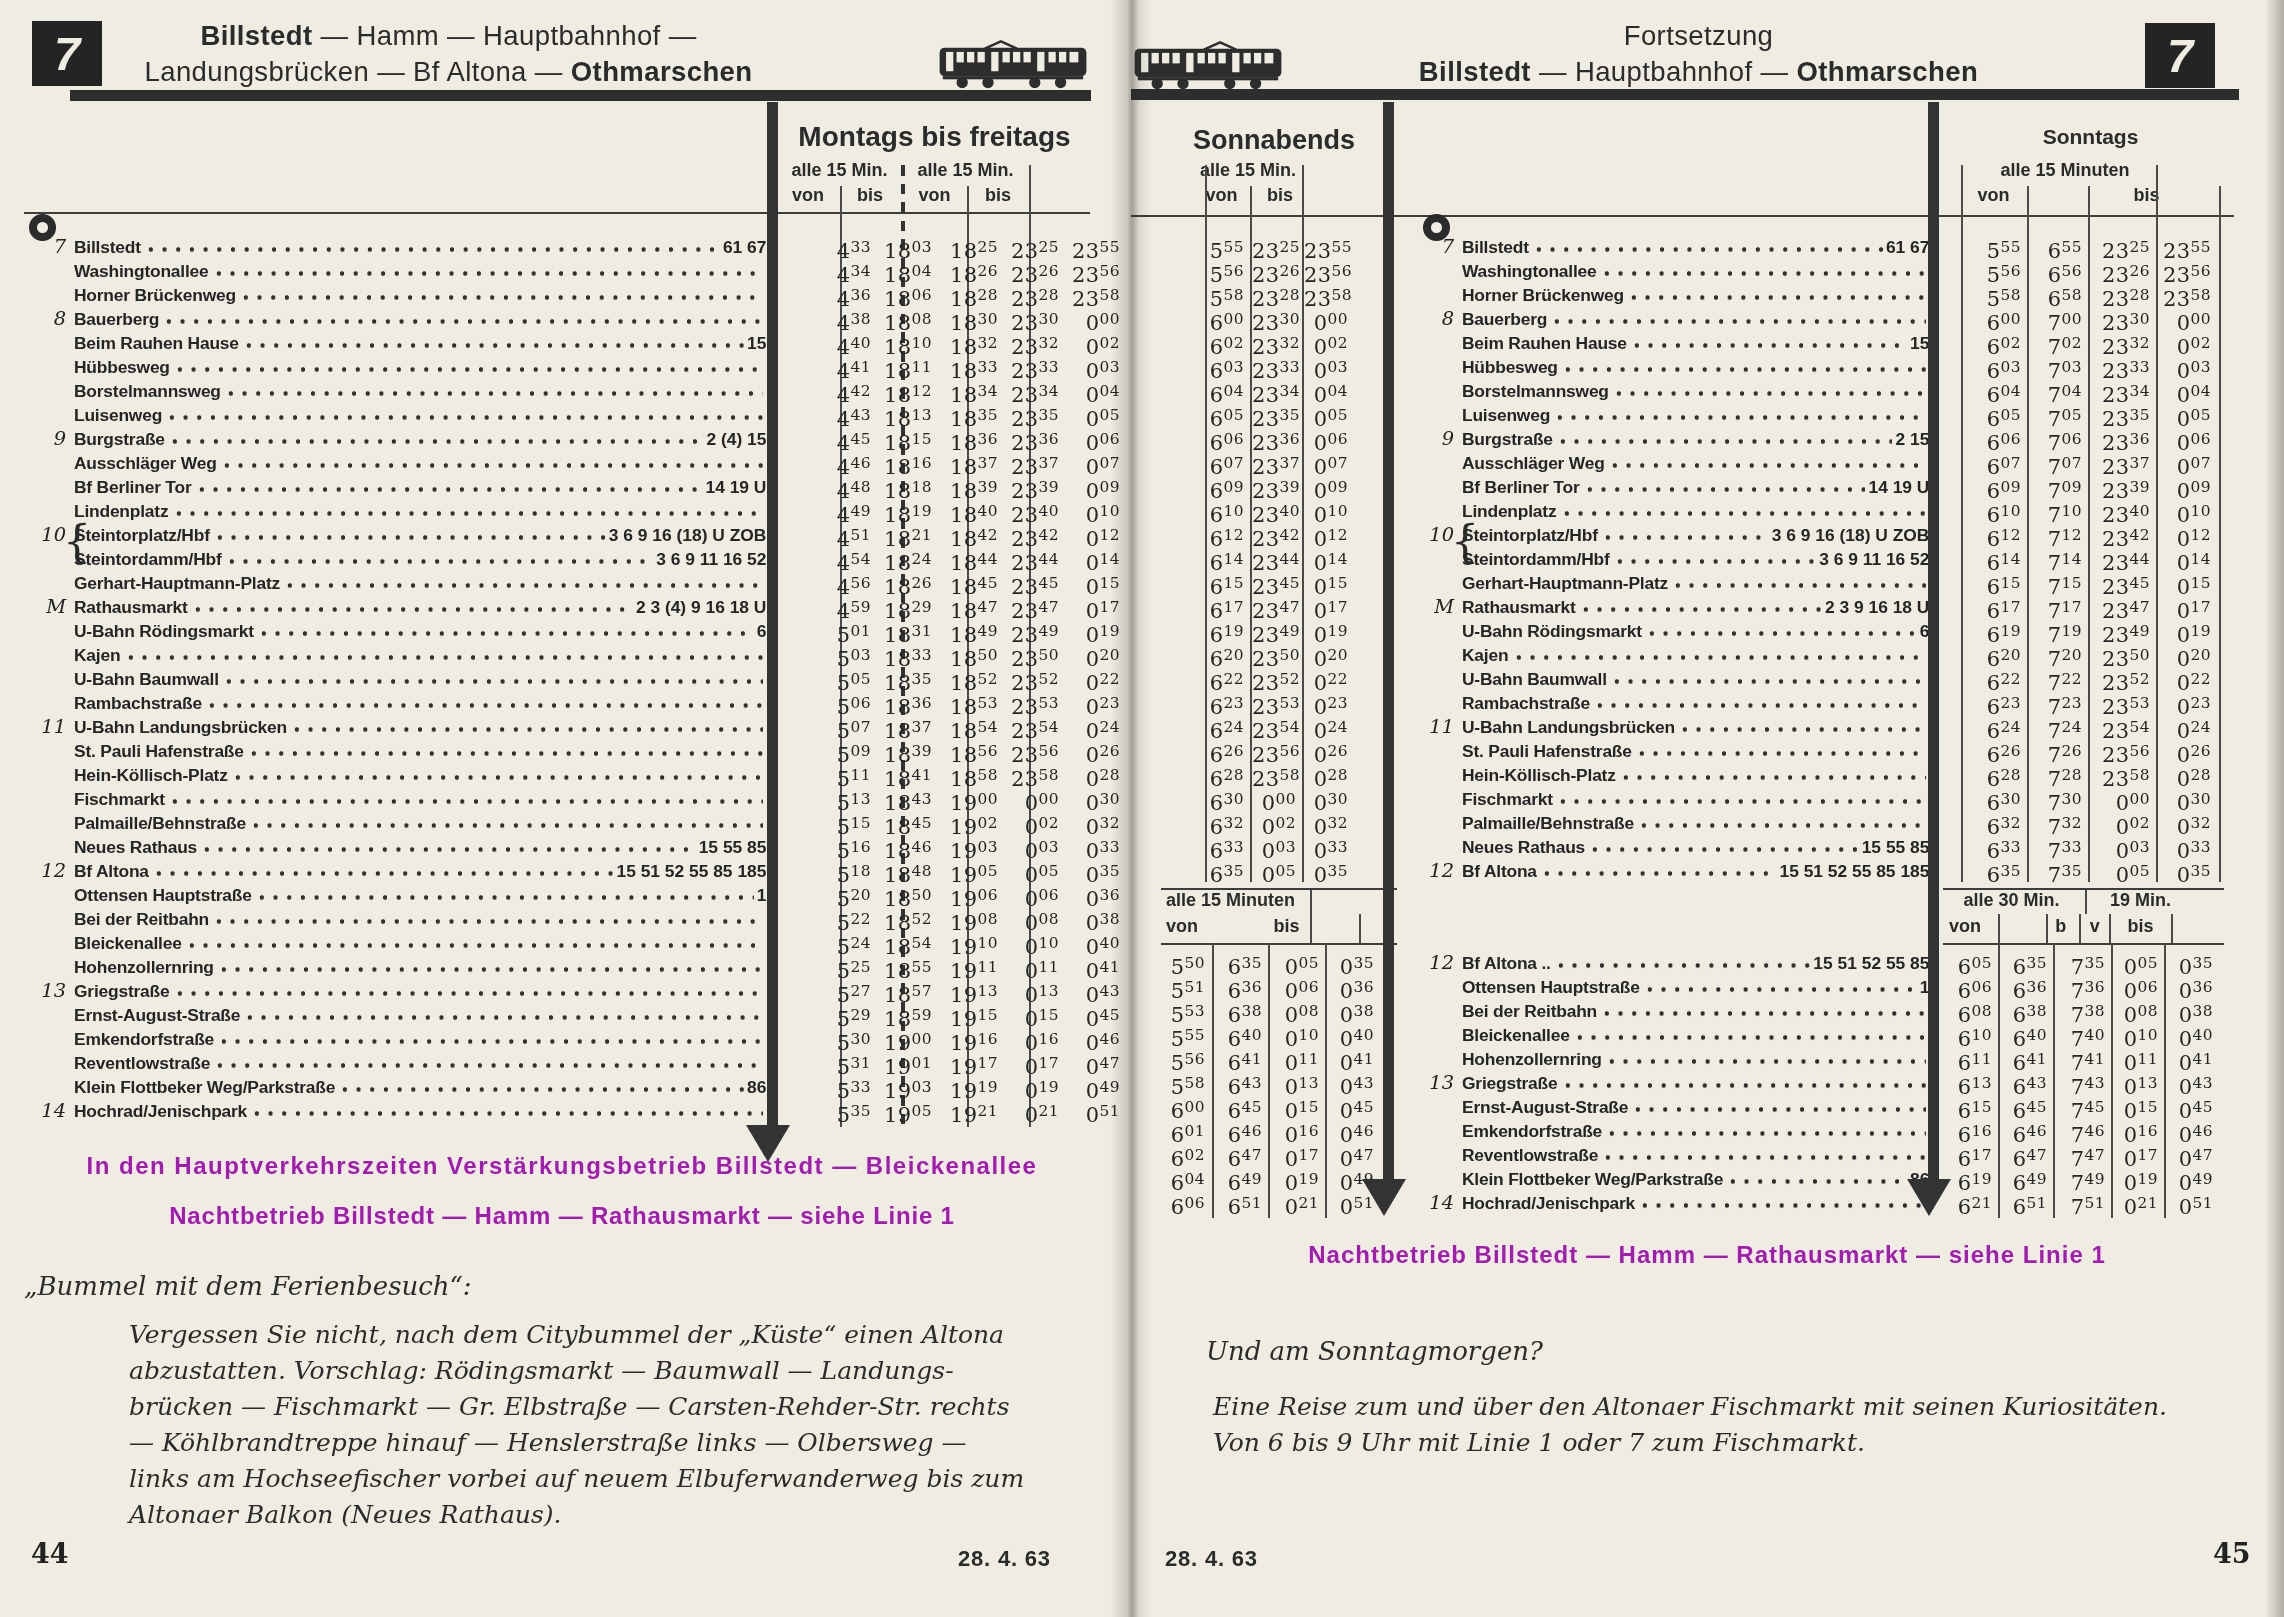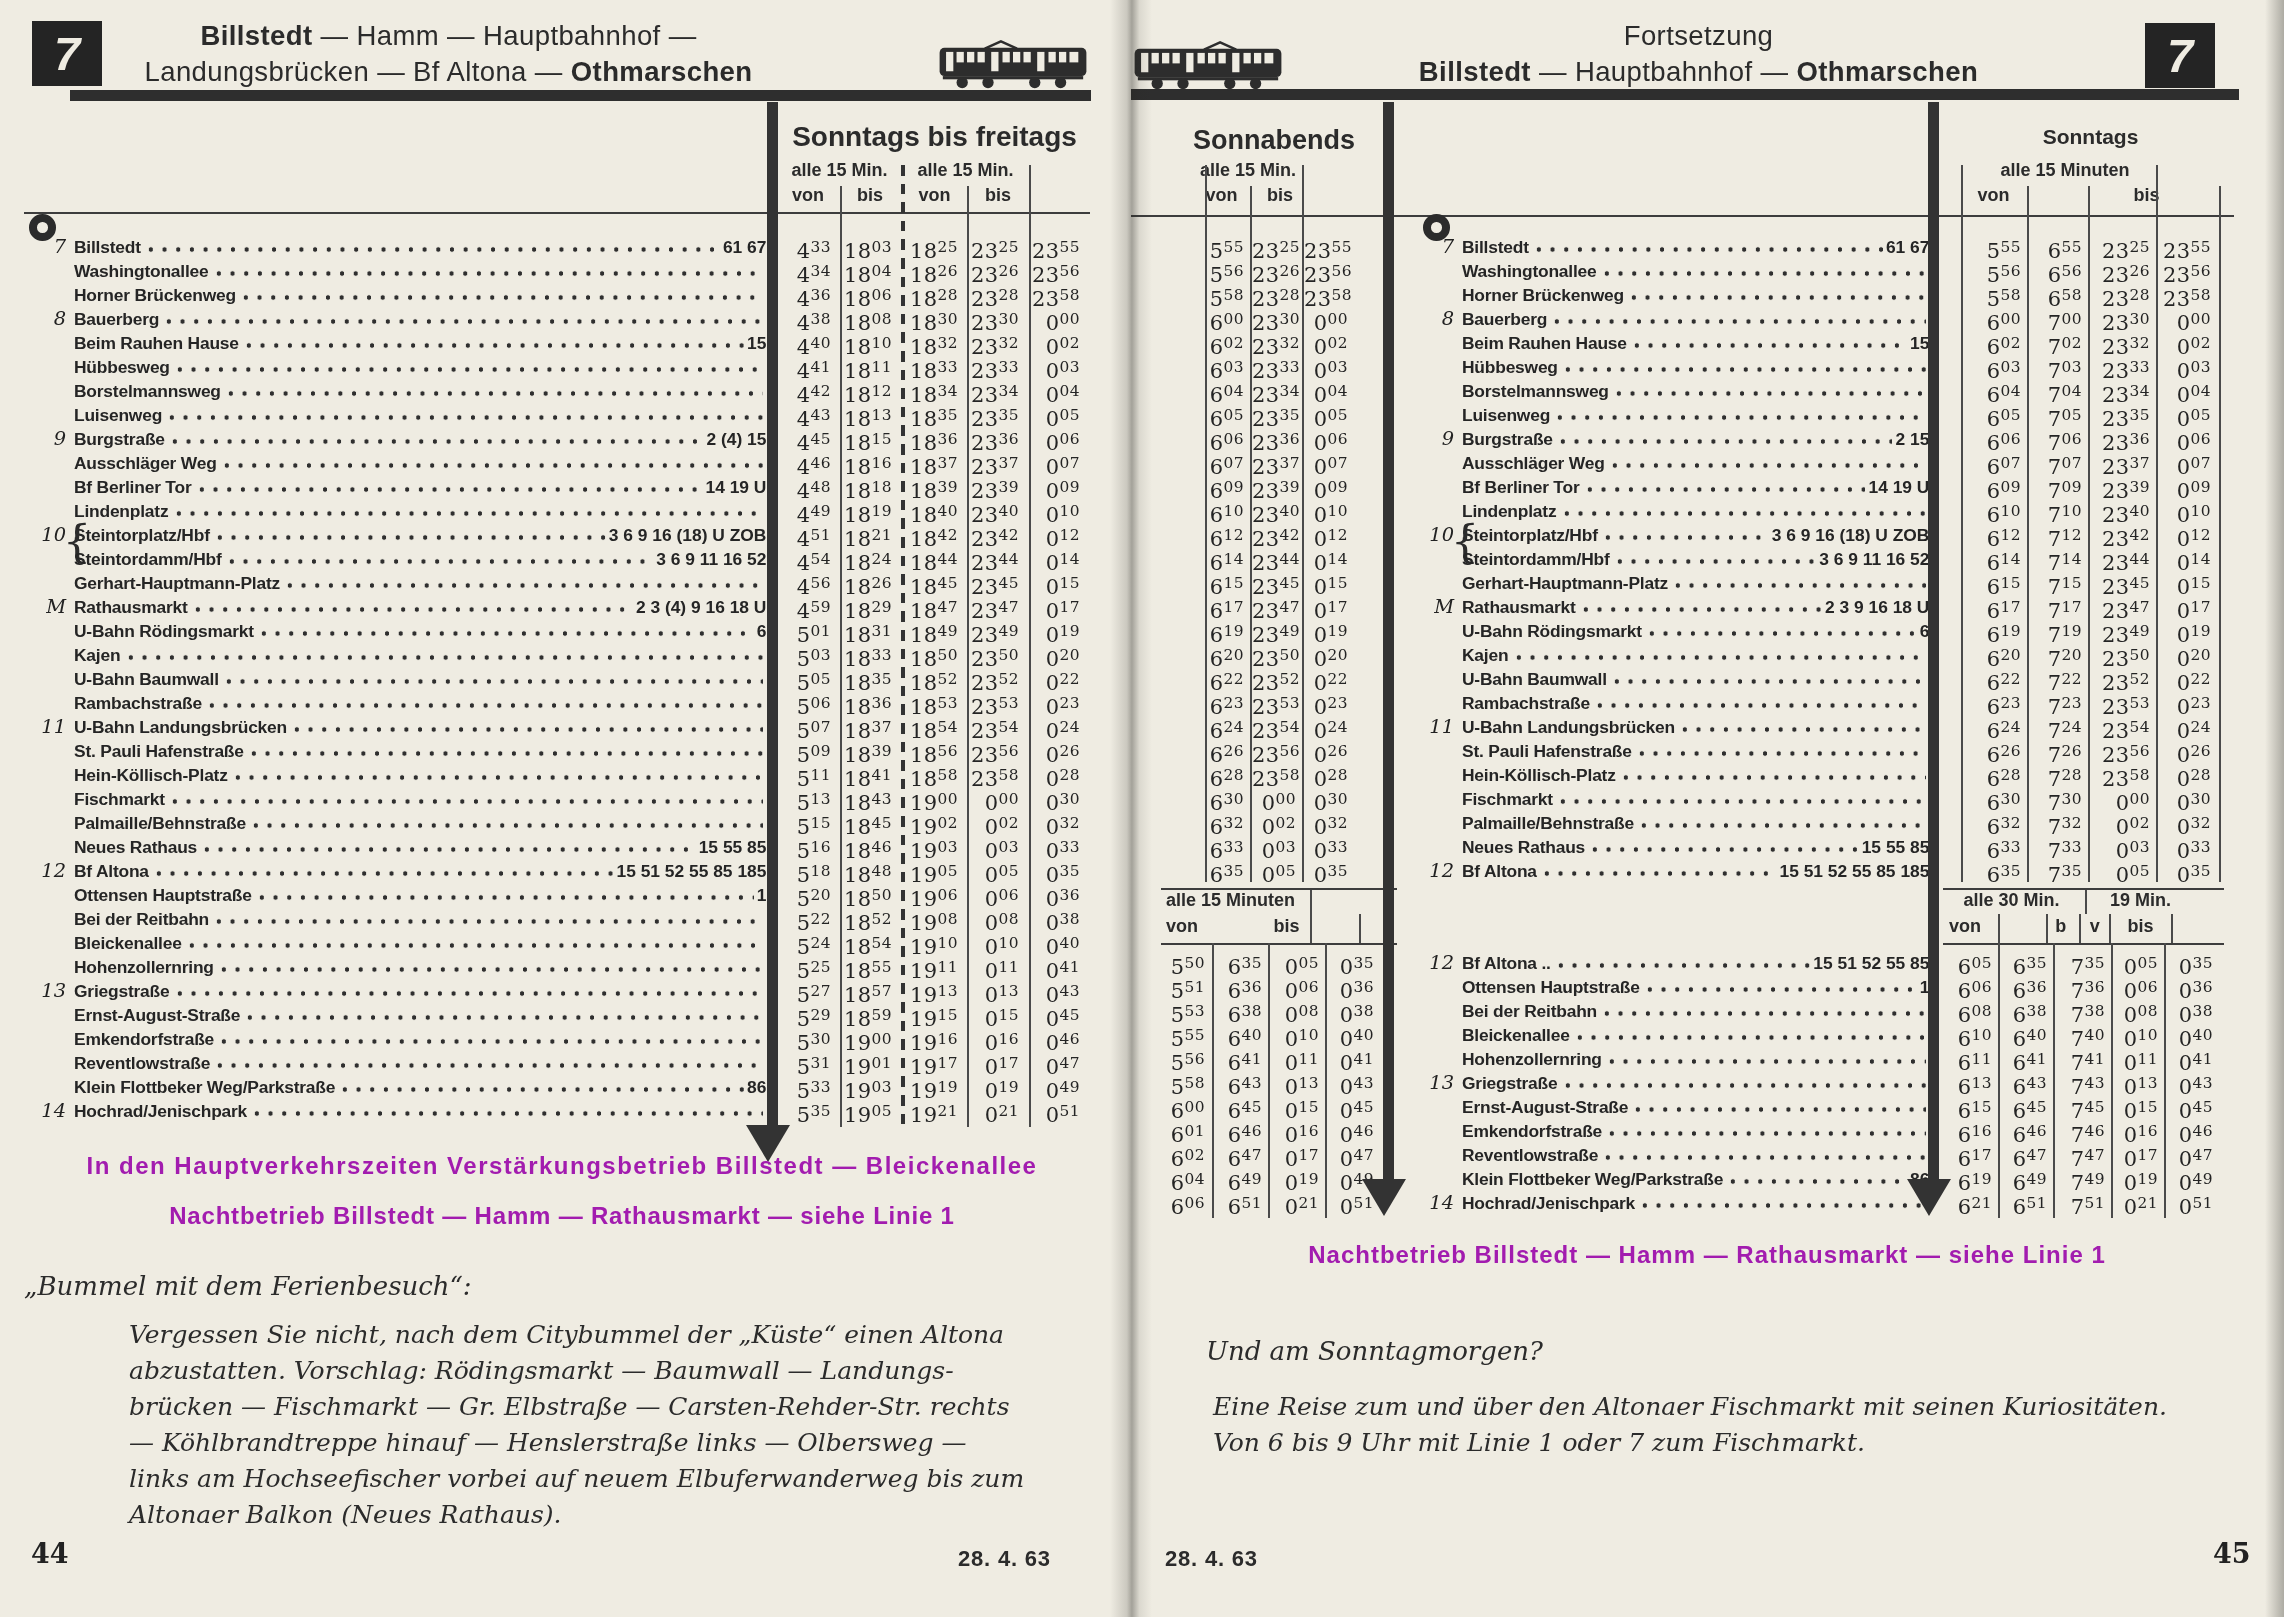--- a/index.html
+++ b/index.html
@@ -95,21 +95,21 @@
     <g fill="#2d2d2d">
       <circle cx="30" cy="54" r="7"></circle>
         <circle cx="62" cy="54" r="7"></circle>
       <circle cx="120" cy="54" r="7"></circle>
         <circle cx="152" cy="54" r="7"></circle>
     </g>
   </svg>
 
   <div class="hrule" style="left:70px;top:90px;width:1021px;"></div>
 
-  <div class="day-header" style="left:775px;top:121px;width:319px;font-size:28px;">Sonntags bis freitags</div>
+  <div class="day-header" style="left:775px;top:121px;width:319px;font-size:28px;">Montags bis freitags</div>
   <div class="lbl" style="left:778px;top:160px;width:123px;">alle 15 Min.</div>
   <div class="lbl" style="left:904px;top:160px;width:123px;">alle 15 Min.</div>
   <div class="lbl" style="left:778px;top:185px;width:60px;">von</div>
   <div class="lbl" style="left:841px;top:185px;width:58px;">bis</div>
   <div class="lbl" style="left:904px;top:185px;width:61px;">von</div>
   <div class="lbl" style="left:969px;top:185px;width:58px;">bis</div>
 
   <div class="hl" style="left:24px;top:212px;width:1066px;"></div>
   <div class="bar" style="left:767px;top:102px;height:1025px;"></div>
   <div class="arr" style="left:746px;top:1125px;"></div>
@@ -486,21 +486,21 @@
         <span class="zone">14</span>
         <span class="braceWrap">
           <span class="brace"></span>
         </span>
         <span class="sname">Hochrad/Jenischpark</span>
         <span class="dots"></span>
         <span class="note"></span>
       </div>
     </div>
 
-  <div class="times times-mon" style="left:778px;top:235px;">
+  <div class="times times-mon" style="left:778px;top:235px;padding-left:40px;">
 
       <div class="trow">
         <span class="tc"><span class="th">4</span><span class="tm">33</span></span>
         <span class="tc"><span class="th">18</span><span class="tm">03</span></span>
         <span class="tc"><span class="th">18</span><span class="tm">25</span></span>
         <span class="tc"><span class="th">23</span><span class="tm">25</span></span>
         <span class="tc"><span class="th">23</span><span class="tm">55</span></span>
       </div>
 
       <div class="trow">

